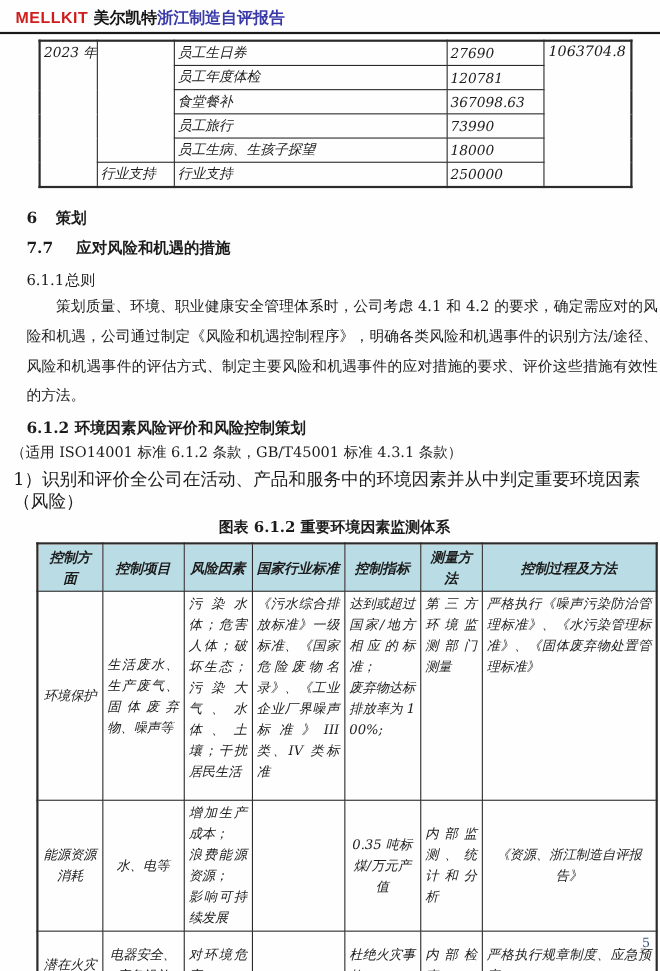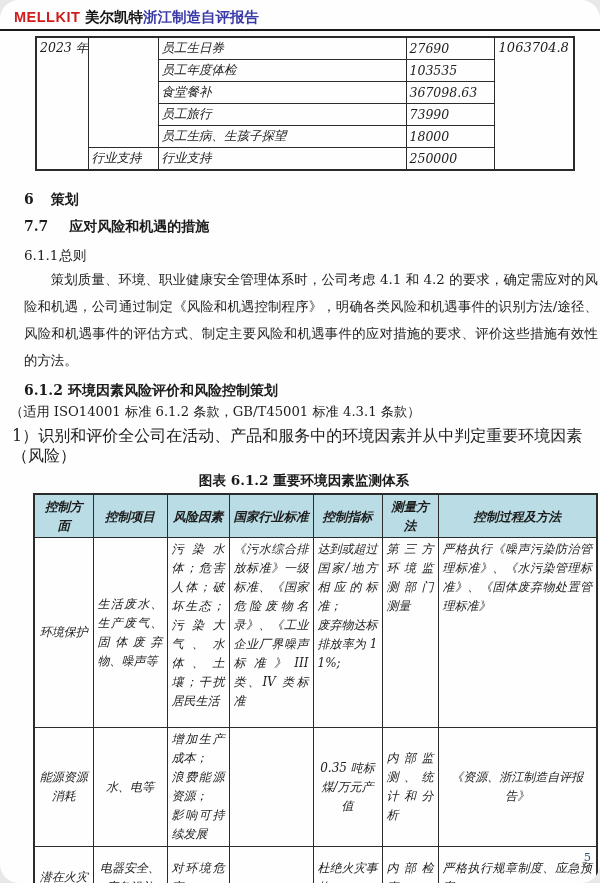--- a/index.html
+++ b/index.html
@@ -5,21 +5,20 @@
   html,body{margin:0;padding:0;background:#e8e8e8;}
   .page{
     position:relative;
     width:600px;height:883px;
     margin:0 auto;
     background:#fefefe;
     font-family:"DejaVu Serif","Liberation Serif",serif;
     color:#1c1c1c;
     overflow:hidden;
     box-sizing:border-box;
-    border-radius:19px;
   }
   
   .doc-header{
     padding:7px 10px 2px 14px;
     border-bottom:2px solid #1a1a1a;
     font-size:14.5px;
     line-height:19px;
     white-space:nowrap;
   }
   .brand{
@@ -122,21 +121,21 @@
     <tbody>
       <tr>
         <td class="vt" rowspan="6">2023 年</td>
         <td rowspan="5"></td>
         <td>员工生日券</td>
         <td>27690</td>
         <td class="vt total-cell" rowspan="6">1063704.8</td>
       </tr>
       <tr>
         <td>员工年度体检</td>
-        <td>103535</td>
+        <td>120781</td>
       </tr>
       <tr>
         <td>食堂餐补</td>
         <td>367098.63</td>
       </tr>
       <tr>
         <td>员工旅行</td>
         <td>73990</td>
       </tr>
       <tr>
@@ -197,21 +196,21 @@
         <th>控制指标</th>
         <th>测量方法</th>
         <th>控制过程及方法</th>
       </tr>
       <tr class="r1">
         <td class="ct">环境保护</td>
         <td class="jt">生活废水、生产废气、固体废弃物、噪声等</td>
         <td class="jt vt">污染水体；危害人体；破坏生态；污染大气、水体、土壤；干扰居民生活</td>
         <td class="jt vt">《污水综合排放标准》一级标准、《国家危险废物名录》、《工业企业厂界噪声标准》III 类、IV 类标准</td>
         <td class="jt vt pre">达到或超过国家/地方相应的标准；
-废弃物达标排放率为 11%;</td>
+废弃物达标排放率为 100%;</td>
         <td class="jt vt">第三方环境监测部门测量</td>
         <td class="jt vt">严格执行《噪声污染防治管理标准》、《水污染管理标准》、《固体废弃物处置管理标准》</td>
       </tr>
       <tr class="r2">
         <td class="ct">能源资源消耗</td>
         <td class="ct">水、电等</td>
         <td class="jt pre">增加生产成本；
 浪费能源资源；
 影响可持续发展</td>
         <td></td>

